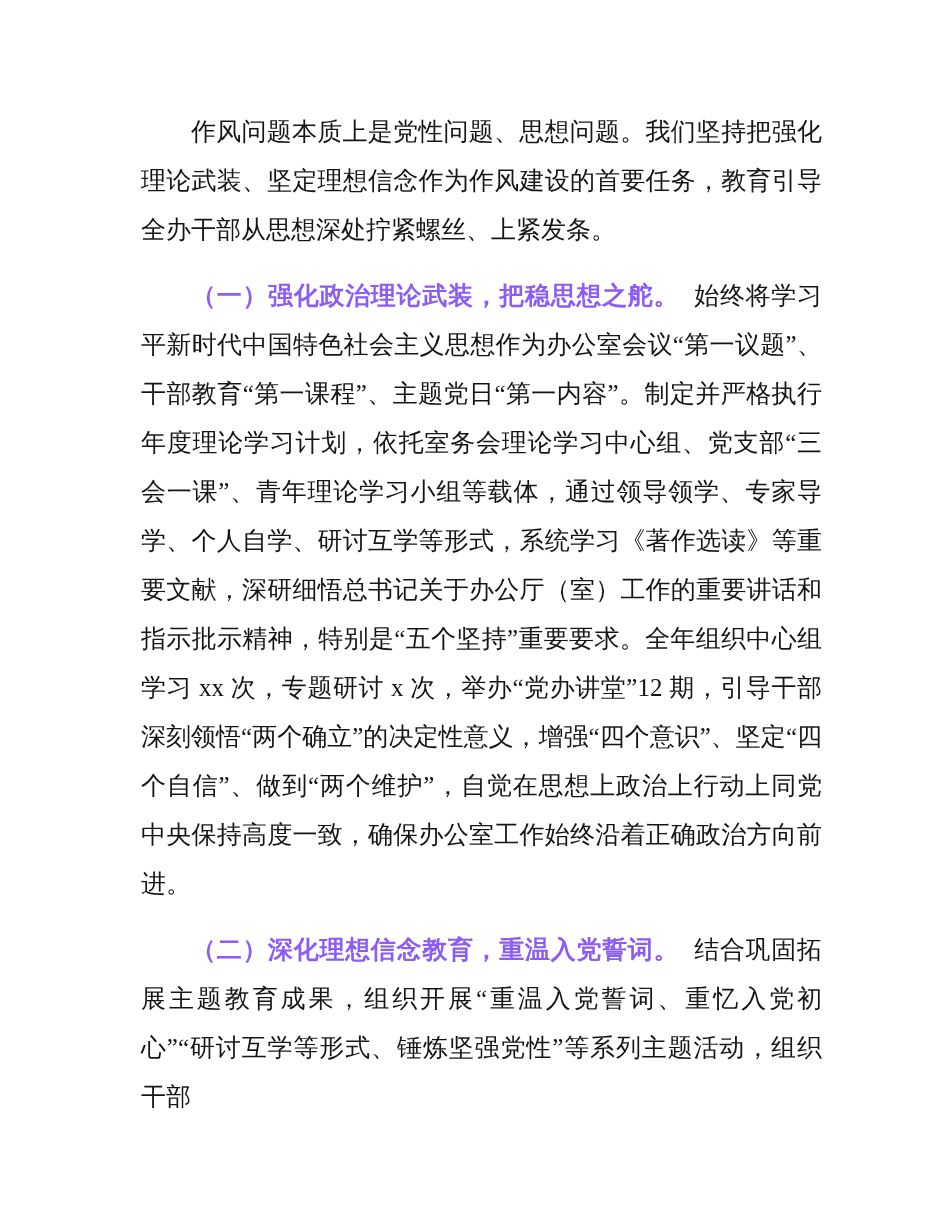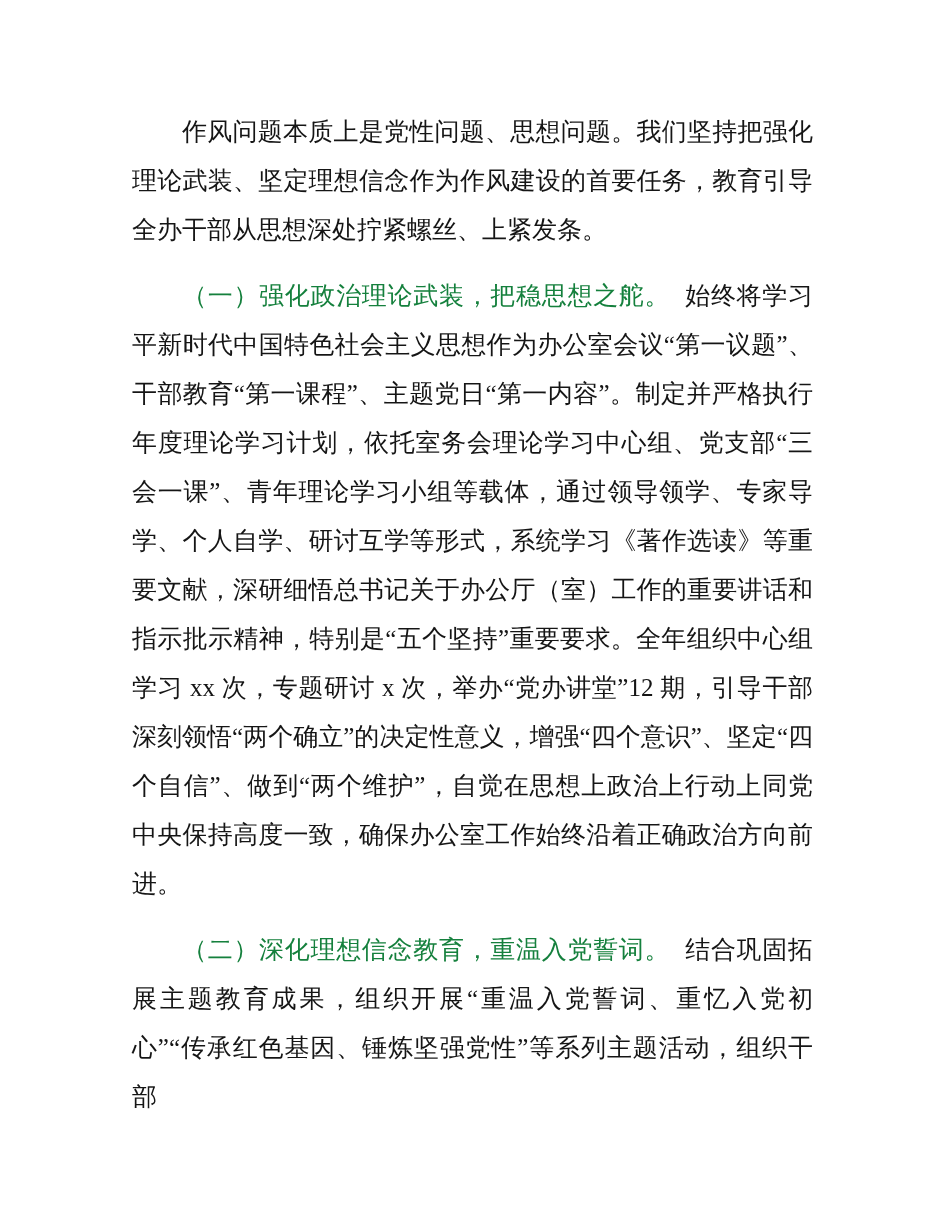--- a/index.html
+++ b/index.html
@@ -15,49 +15,49 @@
     position: relative;
     width: 950px;
     height: 1230px;
     background: #ffffff;
     overflow: hidden;
     font-family: "Liberation Serif", "DejaVu Serif", serif;
     color: #151515;
   }
   .doc-body {
     position: absolute;
-    left: 132px;
+    left: 141px;
     top: 107px;
     width: 681px;
   }
   .para {
     margin: 0 0 17px 0;
     font-size: 25px;
     line-height: 49px;
     text-align: justify;
     text-indent: 2em;
     word-break: break-all;
   }
   .para:last-child {
     margin-bottom: 0;
   }
   .section-heading {
-    font-weight: normal;
+    font-weight: bold;
     font-family: "Liberation Sans", "DejaVu Sans", sans-serif;
     padding-right: 15px;
-    color: #15803d;
+    color: #8b5cf6;
     margin-top: 28px;
   }
 </style>
 </head>
 <body>
 
 <div class="page">
   <div class="doc-body">
 
     <p class="para"><span>作风问题本质上是党性问题、思想问题。我们坚持把强化理论武装、坚定理想信念作为作风建设的首要任务，教育引导全办干部从思想深处拧紧螺丝、上紧发条。</span></p>
 
     <p class="para"><strong class="section-heading">（一）强化政治理论武装，把稳思想之舵。</strong><span>始终将学习平新时代中国特色社会主义思想作为办公室会议“第一议题”、干部教育“第一课程”、主题党日“第一内容”。制定并严格执行年度理论学习计划，依托室务会理论学习中心组、党支部“三会一课”、青年理论学习小组等载体，通过领导领学、专家导学、个人自学、研讨互学等形式，系统学习《著作选读》等重要文献，深研细悟总书记关于办公厅（室）工作的重要讲话和指示批示精神，特别是“五个坚持”重要要求。全年组织中心组学习 xx 次，专题研讨 x 次，举办“党办讲堂”12 期，引导干部深刻领悟“两个确立”的决定性意义，增强“四个意识”、坚定“四个自信”、做到“两个维护”，自觉在思想上政治上行动上同党中央保持高度一致，确保办公室工作始终沿着正确政治方向前进。</span></p>
 
-    <p class="para"><strong class="section-heading">（二）深化理想信念教育，重温入党誓词。</strong><span>结合巩固拓展主题教育成果，组织开展“重温入党誓词、重忆入党初心”“传承红色基因、锤炼坚强党性”等系列主题活动，组织干部</span></p>
+    <p class="para"><strong class="section-heading">（二）深化理想信念教育，重温入党誓词。</strong><span>结合巩固拓展主题教育成果，组织开展“重温入党誓词、重忆入党初心”“研讨互学等形式、锤炼坚强党性”等系列主题活动，组织干部</span></p>
 
   </div>
 </div>
 
 </body></html>

